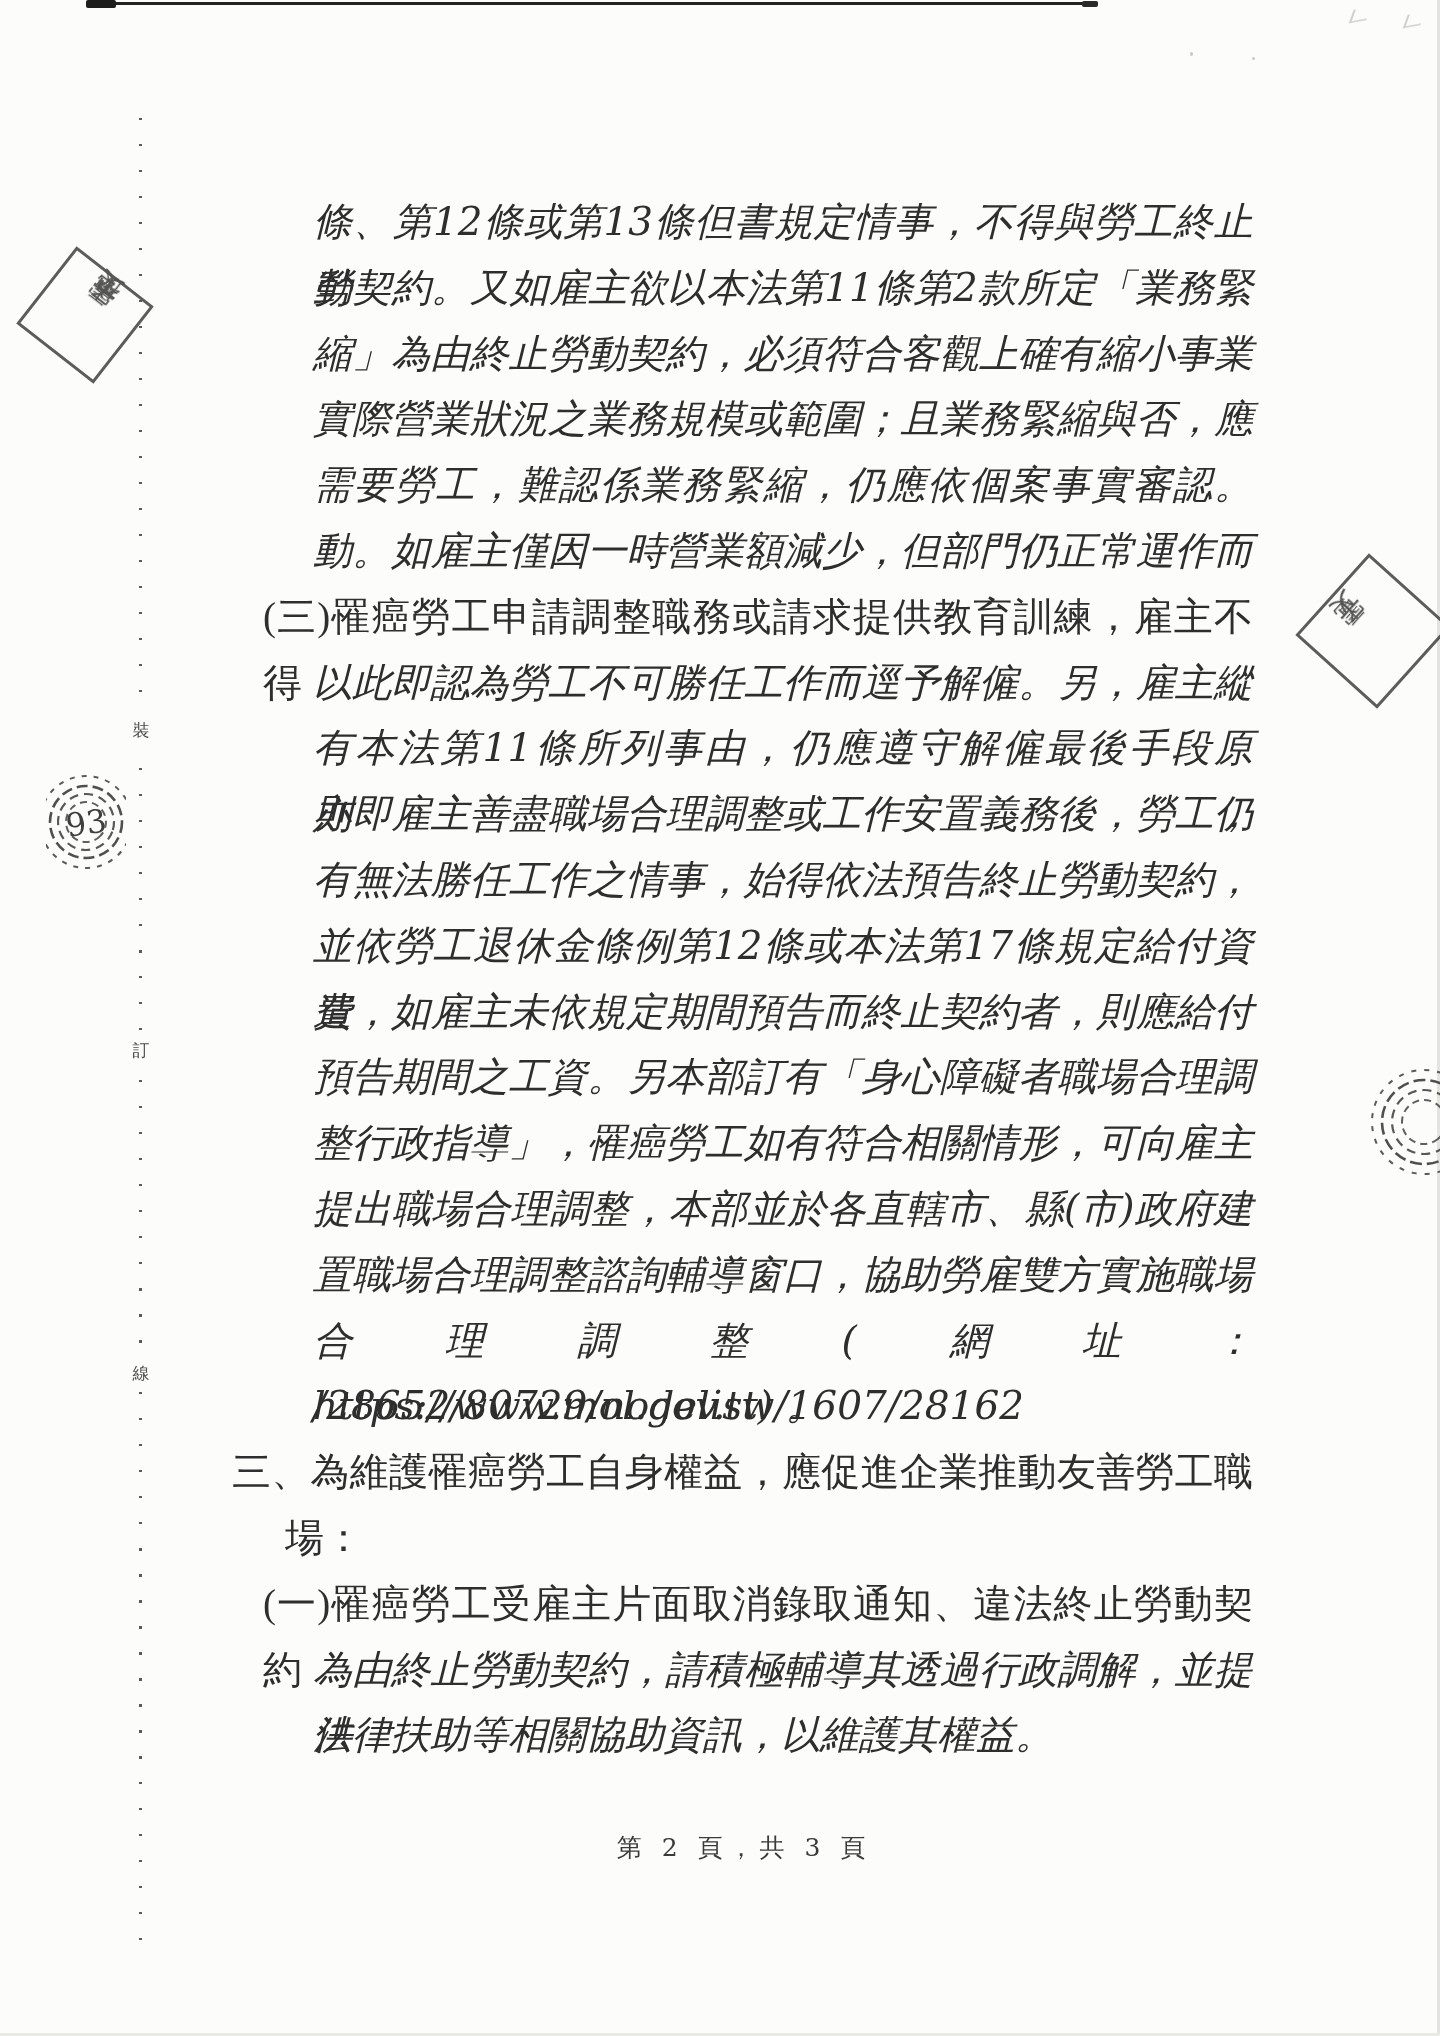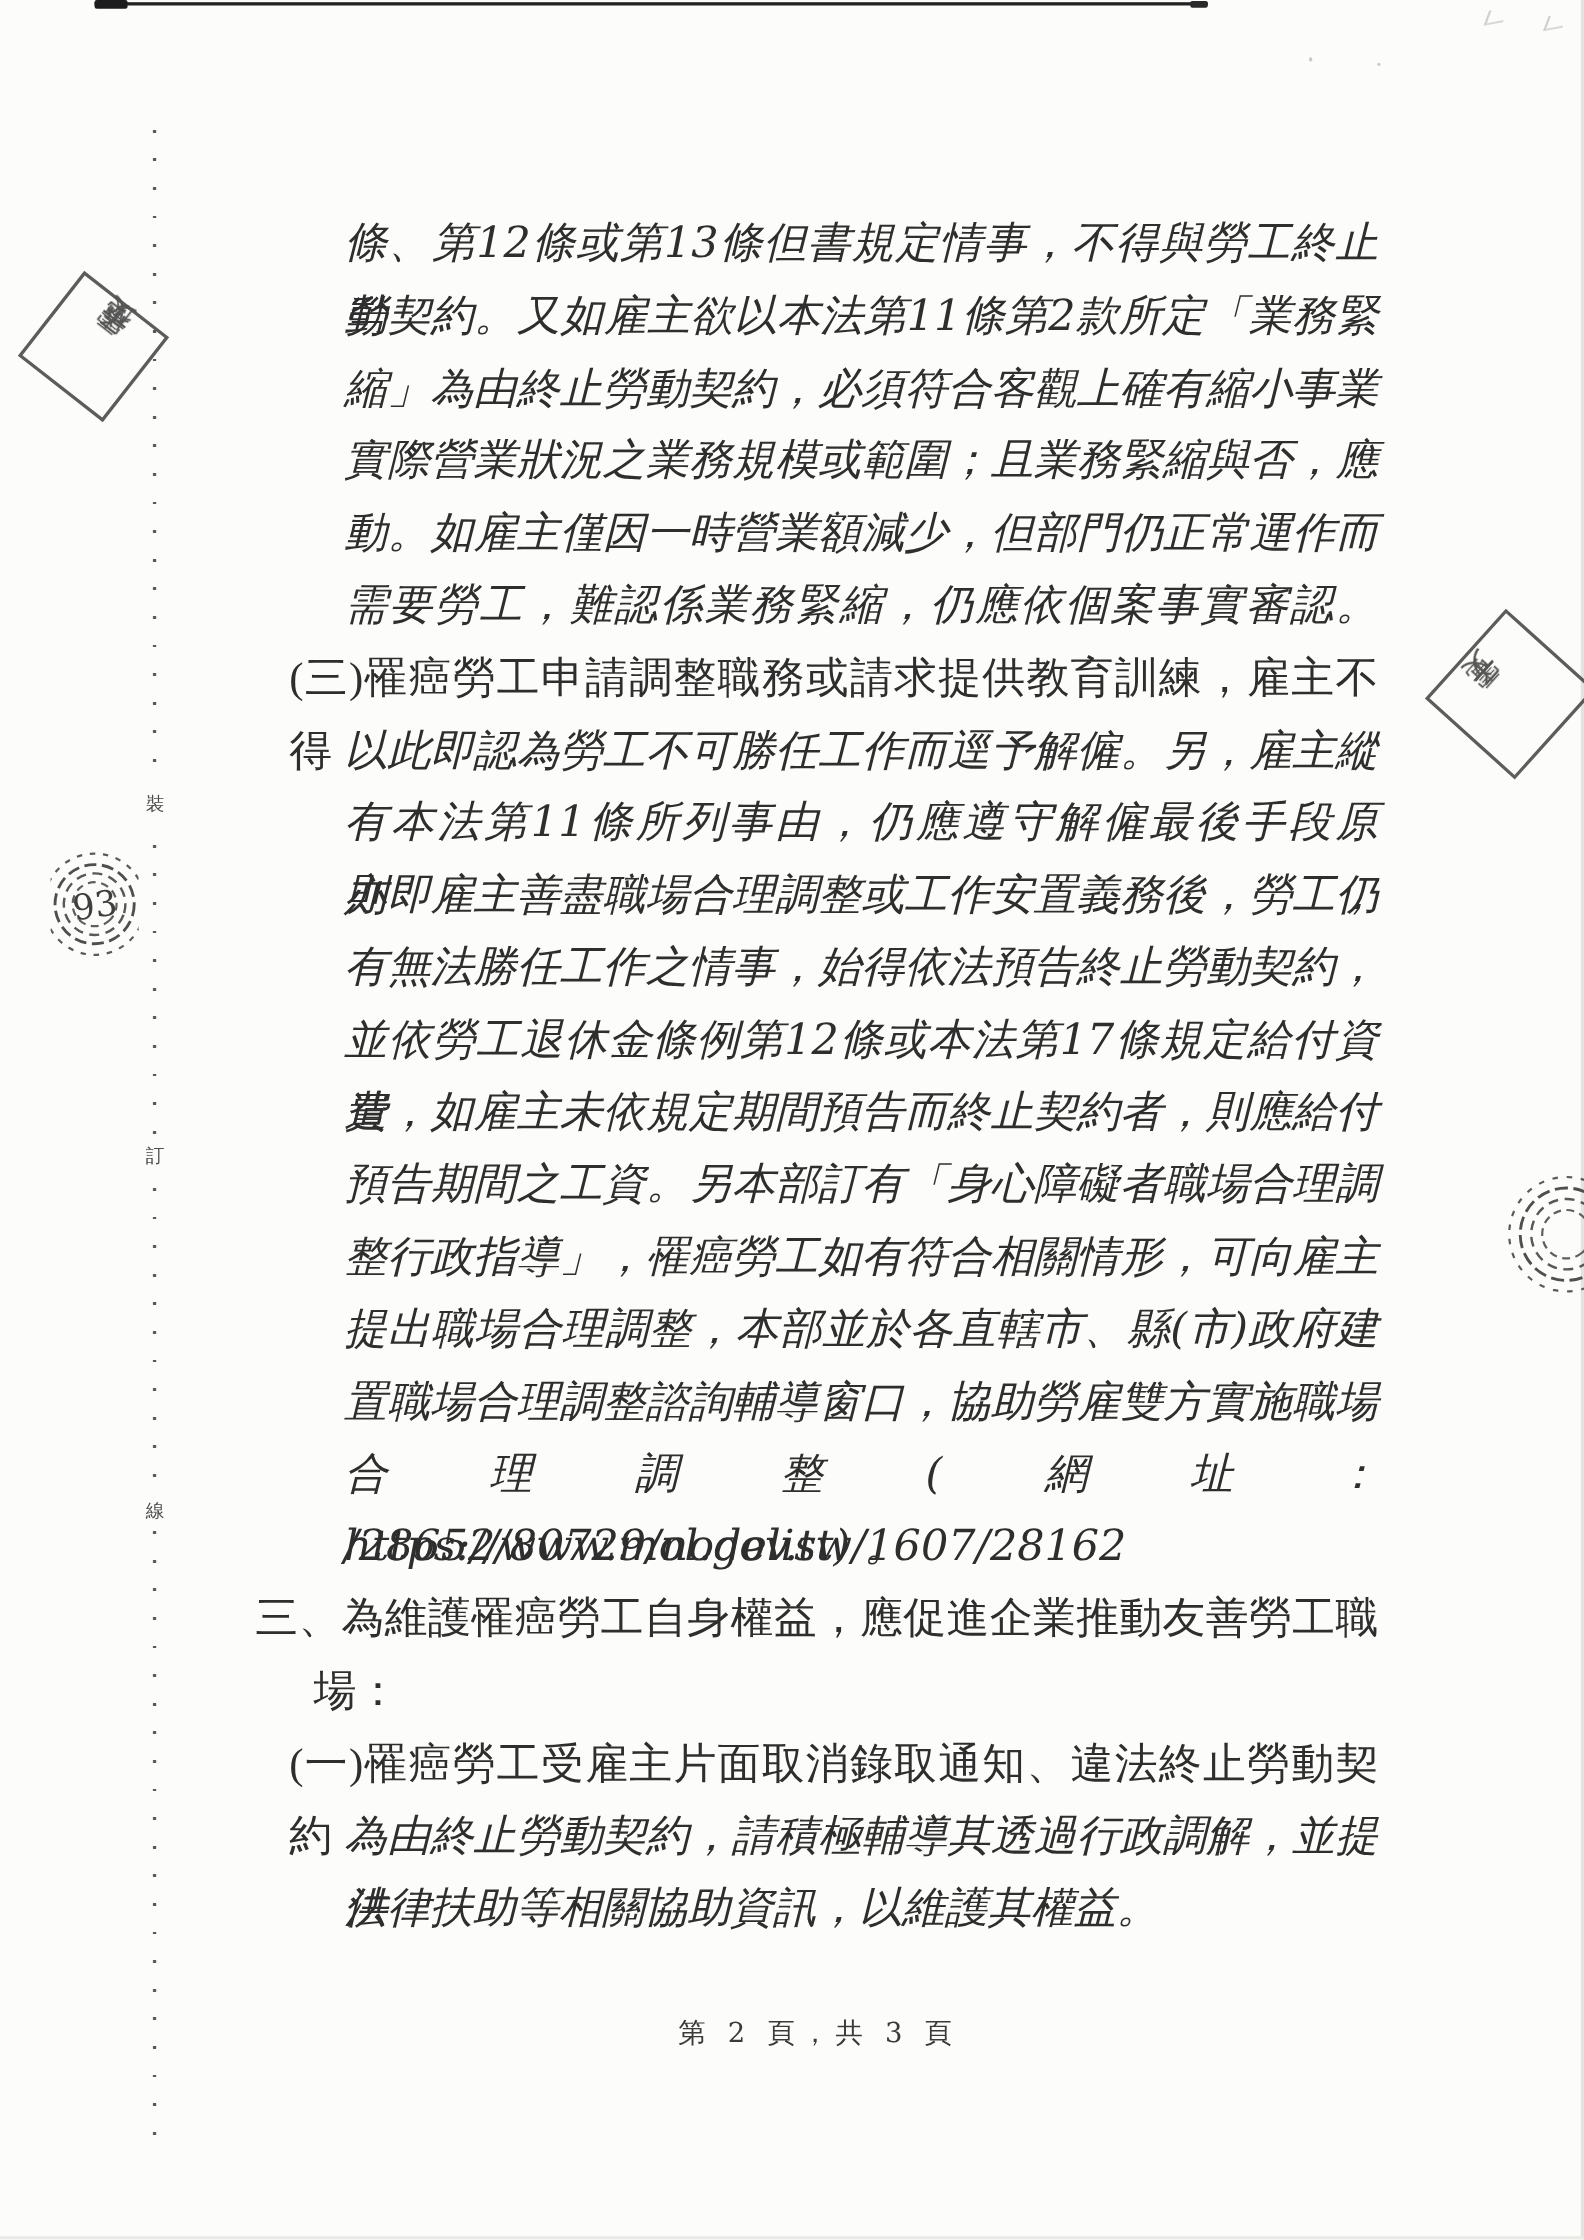--- a/index.html
+++ b/index.html
@@ -123,22 +123,22 @@
     <circle cx="72" cy="66" r="32" fill="none" stroke="#585858" stroke-width="2.2" stroke-dasharray="9 6" transform="rotate(25 72 66)"></circle>
     <circle cx="72" cy="66" r="22" fill="none" stroke="#5f5f5f" stroke-width="2" stroke-dasharray="7 5" transform="rotate(50 72 66)"></circle>
     <circle cx="72" cy="66" r="52" fill="none" stroke="#5a5a5a" stroke-width="2" stroke-dasharray="5 8" transform="rotate(12 72 66)"></circle>
   </svg>
 
   <div class="textblock">
     <div class="line just ind-body">條、第12條或第13條但書規定情事，不得與勞工終止勞</div>
     <div class="line just ind-body">動契約。又如雇主欲以本法第11條第2款所定「業務緊</div>
     <div class="line just ind-body">縮」為由終止勞動契約，必須符合客觀上確有縮小事業</div>
     <div class="line just ind-body">實際營業狀況之業務規模或範圍；且業務緊縮與否，應</div>
+    <div class="line just ind-body">需要勞工，難認係業務緊縮，仍應依個案事實審認。</div>
     <div class="line just ind-body">動。如雇主僅因一時營業額減少，但部門仍正常運作而</div>
-    <div class="line just ind-body">需要勞工，難認係業務緊縮，仍應依個案事實審認。</div>
     <div class="line just ind-item">(三)罹癌勞工申請調整職務或請求提供教育訓練，雇主不得</div>
     <div class="line just ind-body">以此即認為勞工不可勝任工作而逕予解僱。另，雇主縱</div>
     <div class="line just ind-body">有本法第11條所列事由，仍應遵守解僱最後手段原則，</div>
     <div class="line just ind-body">亦即雇主善盡職場合理調整或工作安置義務後，勞工仍</div>
     <div class="line just ind-body">有無法勝任工作之情事，始得依法預告終止勞動契約，</div>
     <div class="line just ind-body">並依勞工退休金條例第12條或本法第17條規定給付資遣</div>
     <div class="line just ind-body">費，如雇主未依規定期間預告而終止契約者，則應給付</div>
     <div class="line just ind-body">預告期間之工資。另本部訂有「身心障礙者職場合理調</div>
     <div class="line just ind-body">整行政指導」，罹癌勞工如有符合相關情形，可向雇主</div>
     <div class="line just ind-body">提出職場合理調整，本部並於各直轄市、縣(市)政府建</div>

